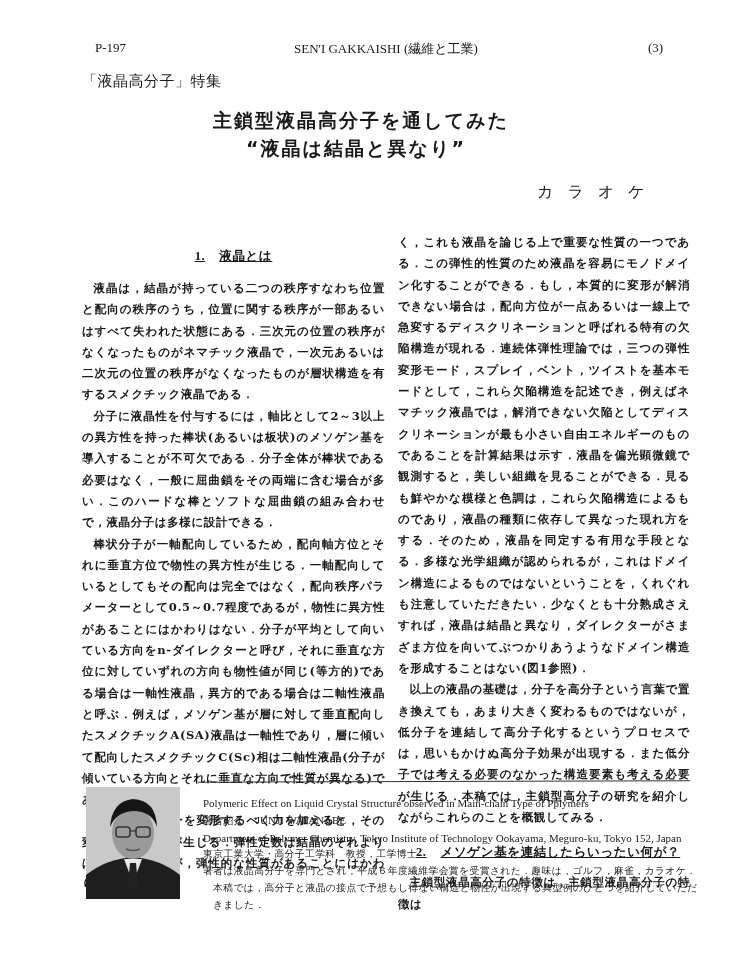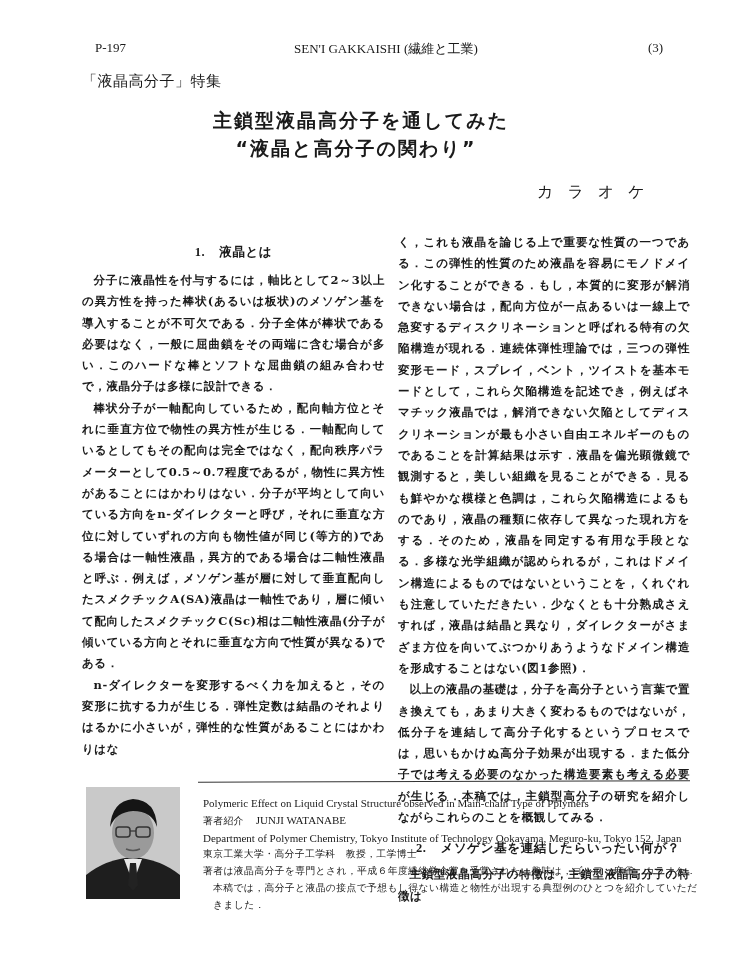--- a/index.html
+++ b/index.html
@@ -14,21 +14,21 @@
   .rh-center { position: absolute; left: 294px; top: 0; }
   .rh-right { position: absolute; left: 648px; top: 0; }
   .special-issue { top: 72px; left: 82px; font-size: 15px; letter-spacing: 0.5px; font-family: Liberation Serif, serif; }
   .title-block { top: 106px; left: 0; width: 682px; text-align: center; font-family: "DejaVu Sans", sans-serif; font-weight: bold; font-size: 19px; line-height: 28px; letter-spacing: 2px; }
   .title-line1 { padding-left: 40px; }
   .title-line2 { padding-left: 30px; }
   .author-jp { top: 182px; left: 537px; font-size: 16px; letter-spacing: 14px; }
   .col { font-size: 11.5px; line-height: 21.3px; letter-spacing: 0.6px; text-align: justify; }
   .col-left { top: 240px; left: 82px; width: 303px; }
   .col-right { top: 232px; left: 398px; width: 292px; }
-  .section-heading { font-family: "DejaVu Sans", sans-serif; font-weight: bold; font-size: 12.5px; text-align: center; margin: 0 0 6px 0; line-height: 24px; }
+  .section-heading { font-family: "DejaVu Sans", sans-serif; font-weight: bold; font-size: 12.5px; text-align: center; margin: 0 0 6px 0; line-height: 32px; text-decoration: underline; }
   .section-heading .num { margin-right: 14px; font-family: "Liberation Serif", serif; }
   .para { margin: 0; text-indent: 1em; font-weight: bold; }
   .para.noindent { text-indent: 0; }
   .sec2-heading { text-align: left; padding-left: 18px; margin: 8px 0 4px 0; }
   .divider { top: 781px; left: 198px; width: 492px; height: 0; border-top: 1px solid #333; transform: rotate(-0.15deg); }
   .photo { top: 787px; left: 86px; width: 94px; height: 112px; background: #cfcfcf; overflow: hidden; }
   .bio { top: 795px; left: 203px; width: 520px; font-size: 10.5px; line-height: 16.8px; }
   .bio .en { font-family: "Liberation Serif", serif; font-size: 11px; }
   .bio .jp { font-size: 9.8px; letter-spacing: 0.4px; }
   .bio .indent { padding-left: 10px; }
@@ -40,29 +40,30 @@
 <div class="abs running-header">
   <span class="rh-left">P-197</span>
   <span class="rh-center">SEN'I GAKKAISHI (繊維と工業)</span>
   <span class="rh-right">(3)</span>
 </div>
 
 <div class="abs special-issue">「液晶高分子」特集</div>
 
 <div class="abs title-block">
   <div class="title-line1">主鎖型液晶高分子を通してみた</div>
-  <div class="title-line2">“液晶と高分子の関わり”</div>
+  <div class="title-line2">“液晶は結晶と異なり”</div>
 </div>
 
 <div class="abs author-jp">カラオケ</div>
 
 <div class="abs col col-left">
   <div class="section-heading">
     <span class="num">1.</span><span>液晶とは</span>
   </div>
+  <p class="para">液晶は，結晶が持っている二つの秩序すなわち位置と配向の秩序のうち，位置に関する秩序が一部あるいはすべて失われた状態にある．三次元の位置の秩序がなくなったものがネマチック液晶で，一次元あるいは二次元の位置の秩序がなくなったものが層状構造を有するスメクチック液晶である．</p>
   <p class="para">分子に液晶性を付与するには，軸比として2～3以上の異方性を持った棒状(あるいは板状)のメソゲン基を導入することが不可欠である．分子全体が棒状である必要はなく，一般に屈曲鎖をその両端に含む場合が多い．このハードな棒とソフトな屈曲鎖の組み合わせで，液晶分子は多様に設計できる．</p>
   <p class="para">棒状分子が一軸配向しているため，配向軸方位とそれに垂直方位で物性の異方性が生じる．一軸配向しているとしてもその配向は完全ではなく，配向秩序パラメーターとして0.5～0.7程度であるが，物性に異方性があることにはかわりはない．分子が平均として向いている方向をn-ダイレクターと呼び，それに垂直な方位に対していずれの方向も物性値が同じ(等方的)である場合は一軸性液晶，異方的である場合は二軸性液晶と呼ぶ．例えば，メソゲン基が層に対して垂直配向したスメクチックA(SA)液晶は一軸性であり，層に傾いて配向したスメクチックC(Sc)相は二軸性液晶(分子が傾いている方向とそれに垂直な方向で性質が異なる)である．</p>
   <p class="para">n-ダイレクターを変形するべく力を加えると，その変形に抗する力が生じる．弾性定数は結晶のそれよりはるかに小さいが，弾性的な性質があることにはかわりはな</p>
 </div>
 
 <div class="abs col col-right">
   <p class="para noindent">く，これも液晶を論じる上で重要な性質の一つである．この弾性的性質のため液晶を容易にモノドメイン化することができる．もし，本質的に変形が解消できない場合は，配向方位が一点あるいは一線上で急変するディスクリネーションと呼ばれる特有の欠陥構造が現れる．連続体弾性理論では，三つの弾性変形モード，スプレイ，ベント，ツイストを基本モードとして，これら欠陥構造を記述でき，例えばネマチック液晶では，解消できない欠陥としてディスクリネーションが最も小さい自由エネルギーのものであることを計算結果は示す．液晶を偏光顕微鏡で観測すると，美しい組織を見ることができる．見るも鮮やかな模様と色調は，これら欠陥構造によるものであり，液晶の種類に依存して異なった現れ方をする．そのため，液晶を同定する有用な手段となる．多様な光学組織が認められるが，これはドメイン構造によるものではないということを，くれぐれも注意していただきたい．少なくとも十分熟成さえすれば，液晶は結晶と異なり，ダイレクターがさまざま方位を向いてぶつかりあうようなドメイン構造を形成することはない(図1参照)．</p>
   <p class="para">以上の液晶の基礎は，分子を高分子という言葉で置き換えても，あまり大きく変わるものではないが，低分子を連結して高分子化するというプロセスでは，思いもかけぬ高分子効果が出現する．また低分子では考える必要のなかった構造要素も考える必要が生じる．本稿では，主鎖型高分子の研究を紹介しながらこれらのことを概観してみる．</p>
   <div class="section-heading sec2-heading">
     <span class="num">2.</span><span>メソゲン基を連結したらいったい何が？</span>

